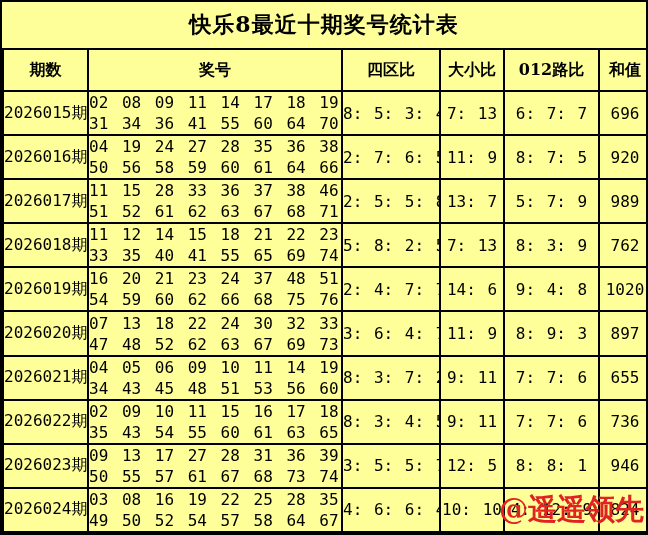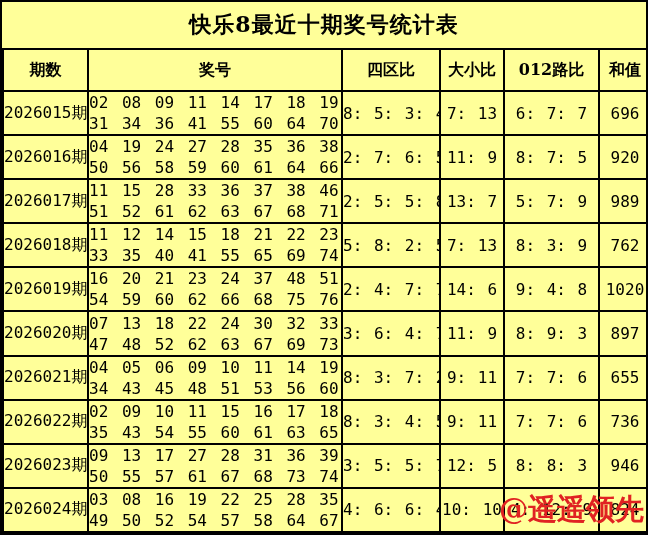--- a/index.html
+++ b/index.html
@@ -186,21 +186,21 @@
         <td>736</td>
       </tr>
       <tr>
         <td class="period">2026023期</td>
         <td class="nums">
           <div>09 13 17 27 28 31 36 39 42 45</div>
           <div>50 55 57 61 67 68 73 74 75 79</div>
         </td>
         <td class="ratio">3: 5: 5: 7</td>
         <td class="ratio">12: 5</td>
-        <td class="ratio">8: 8: 3</td>
+        <td class="ratio">8: 8: 1</td>
         <td>946</td>
       </tr>
       <tr>
         <td class="period">2026024期</td>
         <td class="nums">
           <div>03 08 16 19 22 25 28 35 36 37</div>
           <div>49 50 52 54 57 58 64 67 71 73</div>
         </td>
         <td class="ratio">4: 6: 6: 4</td>
         <td class="ratio">10: 10</td>

